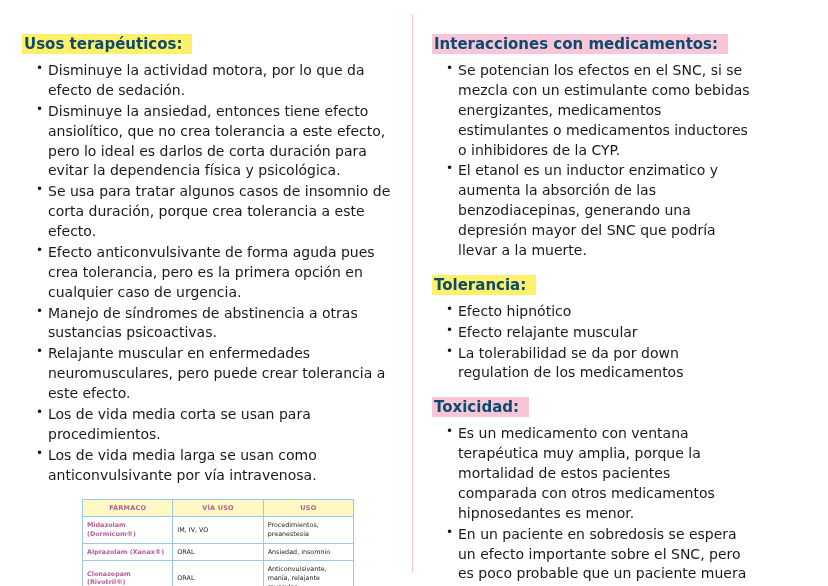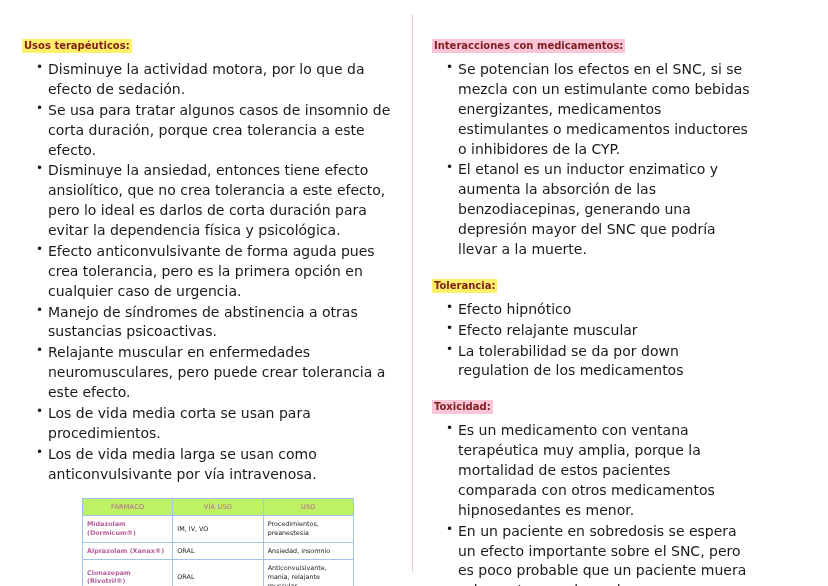--- a/index.html
+++ b/index.html
@@ -34,27 +34,27 @@
     box-sizing: border-box;
     padding: 34px 18px 10px 22px;
     width: 412px;
   }
   .col-right {
     padding-left: 20px;
     padding-right: 20px;
     width: 358px;
   }
   h2.section {
-    font-size: 10px;
+    font-size: 15px;
     font-weight: bold;
     margin: 0 0 7px 0;
     display: inline-block;
-    padding: 1px 2px 1px 2px;
+    padding: 1px 10px 1px 2px;
     line-height: 1.2;
-    color: #7f1d1d;
+    color: #0c4a6e;
   }
   .hl-pink { background: #f9c6d8; }
   .hl-yellow { background: #fff06a; }
   .sec-wrap { margin-bottom: 14px; }
   ul {
     margin: 0;
     padding: 0 0 0 16px;
     list-style: none;
   }
   li {
@@ -73,24 +73,24 @@
     color: #111;
   }
   
   table.drugs {
     border-collapse: collapse;
     margin: 10px 0 0 60px;
     width: 272px;
     table-layout: fixed;
   }
   table.drugs th {
-    background: #bef264;
+    background: #fef9c3;
     color: #b45f9a;
     font-size: 6.5px;
-    font-weight: normal;
+    font-weight: bold;
     text-align: center;
     border: 1px solid #9fc5e8;
     padding: 4px 2px;
     letter-spacing: .2px;
   }
   table.drugs td {
     border: 1px solid #9fc5e8;
     font-size: 6.4px;
     padding: 4px 4px;
     vertical-align: middle;
@@ -137,22 +137,22 @@
 <body>
 
 <div class="page">
   <div class="divider"></div>
 
   <div class="col col-left">
     <div class="sec-wrap">
       <h2 class="section hl-yellow">Usos terapéuticos:</h2>
       <ul>
         <li>Disminuye la actividad motora, por lo que da efecto de sedación.</li>
+        <li>Disminuye la ansiedad, entonces tiene efecto ansiolítico, que no crea tolerancia a este efecto, pero lo ideal es darlos de corta duración para evitar la dependencia física y psicológica.</li>
         <li>Se usa para tratar algunos casos de insomnio de corta duración, porque crea tolerancia a este efecto.</li>
-        <li>Disminuye la ansiedad, entonces tiene efecto ansiolítico, que no crea tolerancia a este efecto, pero lo ideal es darlos de corta duración para evitar la dependencia física y psicológica.</li>
         <li>Efecto anticonvulsivante de forma aguda pues crea tolerancia, pero es la primera opción en cualquier caso de urgencia.</li>
         <li>Manejo de síndromes de abstinencia a otras sustancias psicoactivas.</li>
         <li>Relajante muscular en enfermedades neuromusculares, pero puede crear tolerancia a este efecto.</li>
         <li>Los de vida media corta se usan para procedimientos.</li>
         <li>Los de vida media larga se usan como anticonvulsivante por vía intravenosa.</li>
       </ul>
     </div>
 
     <table class="drugs">
       <thead>

